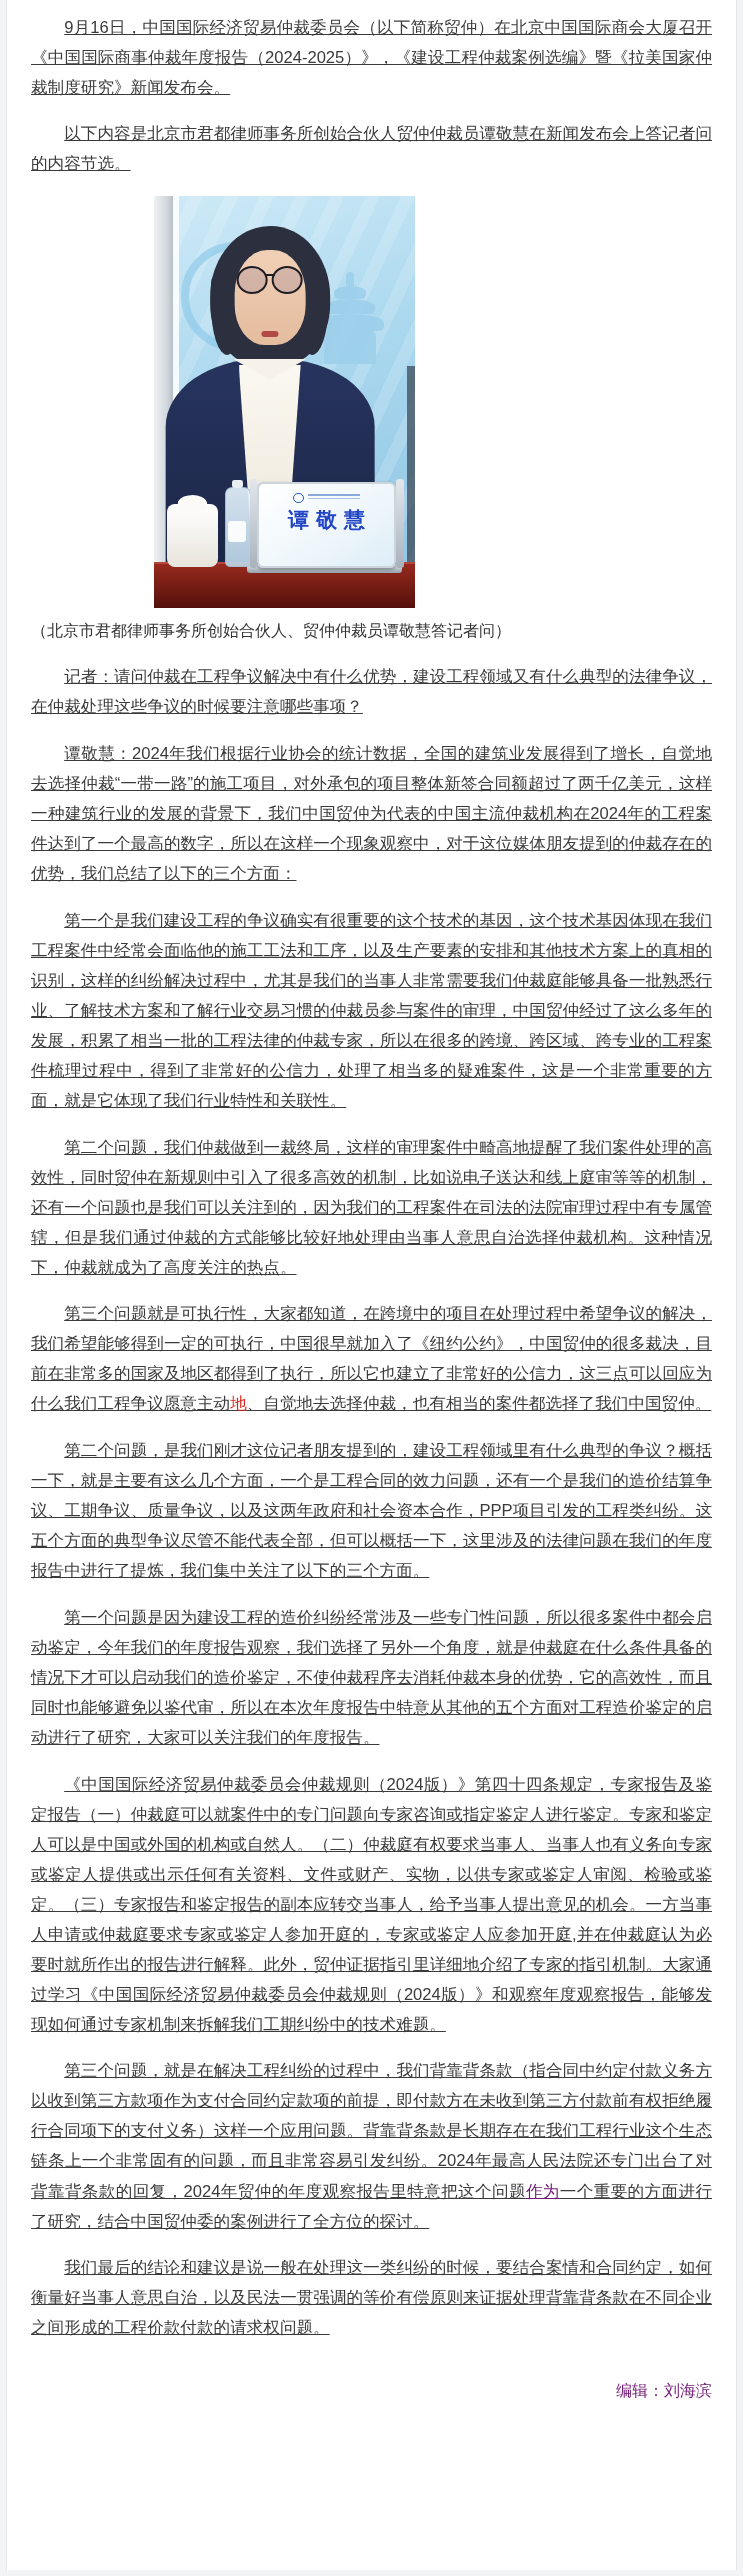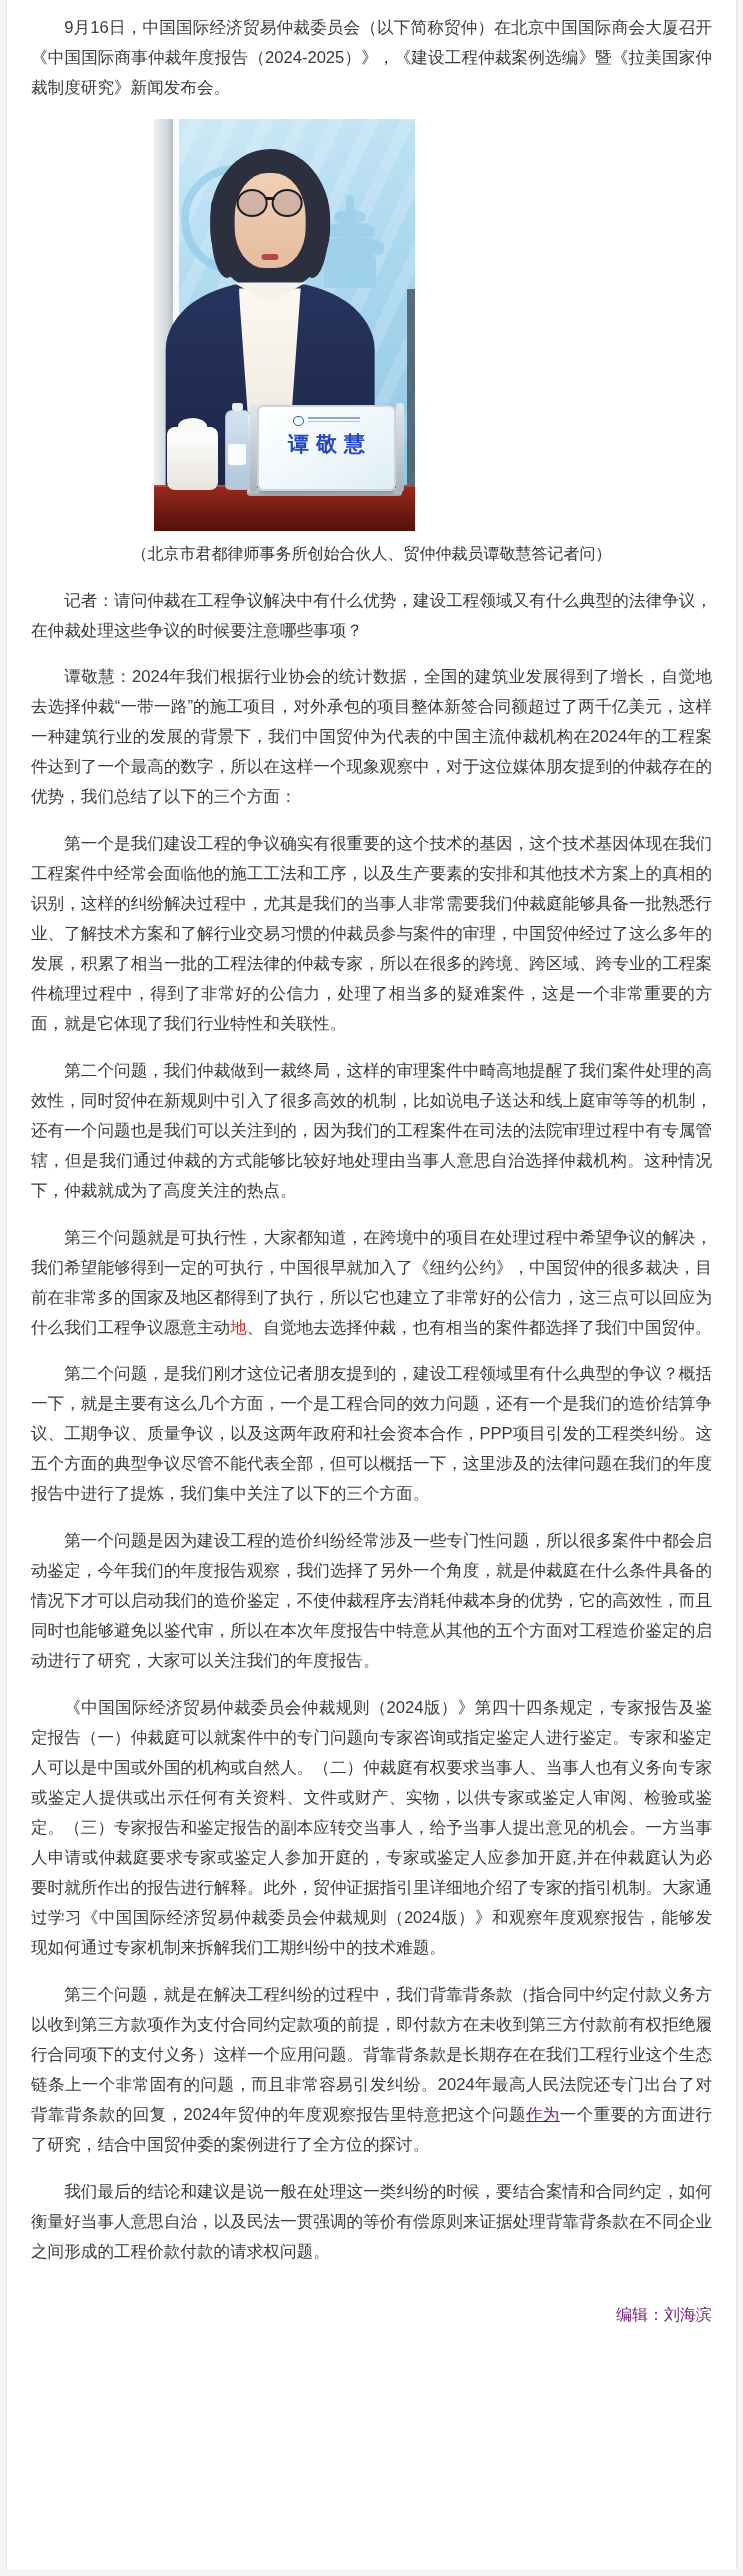--- a/index.html
+++ b/index.html
@@ -1,22 +1,22 @@
 <!DOCTYPE html>
 <html style="font-size:12.7px"><head>
 <meta charset="utf-8">
 <style>
   html,body{margin:0;padding:0;}
   body{background:#f3f4f5;font-family:"Liberation Sans",sans-serif;color:#3b3b3b;}
   .page{width:731px;margin:0 auto;background:#ffffff;min-height:2570px;box-sizing:border-box;
         padding:12.7px 24px 24px;border-left:0.8px solid #e4e6e8;border-right:0.8px solid #e4e6e8;}
   p{margin:0 0 16.6px;}
-  .para{font-size:16.6px;line-height:1.81;text-indent:2em;text-align:justify;}
+  .para{font-size:16.6px;line-height:1.81;text-indent:2em;text-align:justify;text-decoration:underline;}
   .serif{font-family:"Liberation Serif",serif;}
-  .caption{font-family:"Liberation Serif",serif;font-size:16px;text-align:center;text-indent:0;
+  .caption{font-family:"Liberation Serif",serif;font-size:16px;text-align:left;text-indent:0;
            margin:12.7px 0 20.6px;color:#353535;}
   .red-char{color:#d9261c;}
   .link{color:#701a75;text-decoration:underline;cursor:pointer;}
   .editor{text-align:right;font-size:16px;color:#701a75;margin-top:38px;}
 
   
   .photo{position:relative;width:261px;height:412px;margin:4.8px 0 8px 123px;overflow:hidden;
          background:linear-gradient(160deg,#cfeaf7 0%,#a9d7ee 45%,#8ec4e4 100%);}
   .beams{position:absolute;inset:0;
          background:repeating-linear-gradient(115deg,rgba(255,255,255,.16) 0 12.7px,rgba(255,255,255,0) 12.7px 32px);}
@@ -85,20 +85,21 @@
            background:linear-gradient(#88a9dc 0 1.6px,transparent 1.6px 4px,#a9c2e6 4px 5.5px,transparent 5.5px);}
   .p-name{text-align:center;color:#2145c4;font-weight:bold;font-size:21px;letter-spacing:7.1px;
           padding-left:7.1px;font-family:"Liberation Serif",serif;}
 </style>
 </head>
 <body>
 
 <div class="page">
 
   <p class="para">9月16日，中国国际经济贸易仲裁委员会（以下简称贸仲）在北京中国国际商会大厦召开《中国国际商事仲裁年度报告（2024-2025）》，《建设工程仲裁案例选编》暨《拉美国家仲裁制度研究》新闻发布会。</p>
+  <p class="para">以下内容是北京市君都律师事务所创始合伙人贸仲仲裁员谭敬慧在新闻发布会上答记者问的内容节选。</p>
 
   <figure class="photo">
     <div class="beams"></div>
     <div class="ferris"></div>
     <div class="temple">
       <div class="t-finial"></div>
         <div class="t-roof1"></div>
         <div class="t-roof2"></div>
       <div class="t-roof3"></div>
         <div class="t-base"></div>

